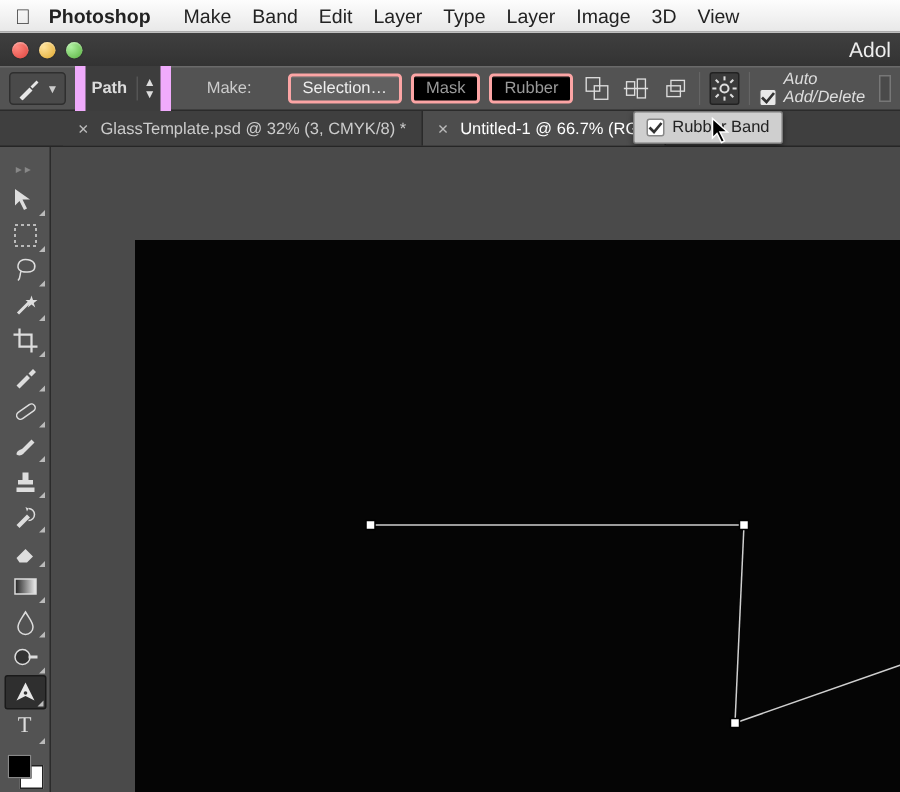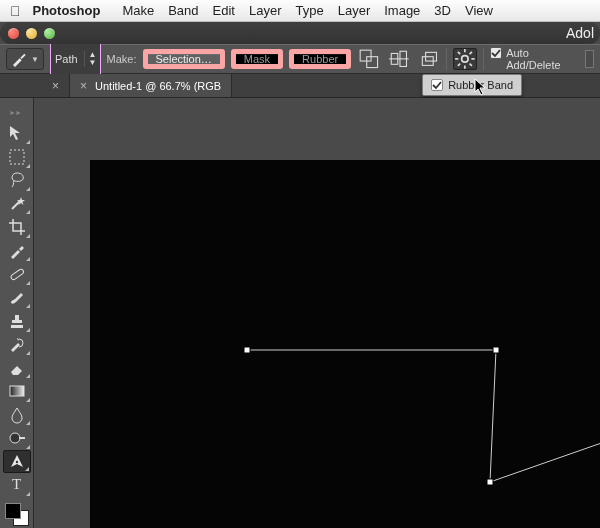--- a/index.html
+++ b/index.html
@@ -5,42 +5,42 @@
 * { margin: 0; padding: 0; box-sizing: border-box; font-family: "Lucida Grande", "Helvetica Neue", Arial, sans-serif; }
 html, body { width: 600px; height: 528px; overflow: hidden; background: #4a4a4a; }
 
 
 .osx-menubar { height: 22px; background: linear-gradient(#fdfdfd, #e8e8e8); border-bottom: 1px solid #bfbfbf; display: flex; align-items: center; padding: 0 10px; font-size: 13px; color: #222; }
 .osx-menubar .apple { font-size: 14px; margin-right: 12px; color: #333; }
 .osx-menubar .app-name { font-weight: bold; margin-right: 22px; }
 .osx-menubar .menu-item { margin-right: 14px; cursor: default; }
 
 
-.titlebar { height: 22px; background: linear-gradient(#3f3f3f, #333333); display: flex; align-items: center; padding: 0 8px; color: #e6e6e6; font-size: 13px; position: relative; border-radius: 11px; }
+.titlebar { height: 22px; background: linear-gradient(#3f3f3f, #333333); display: flex; align-items: center; padding: 0 8px; color: #e6e6e6; font-size: 13px; position: relative; }
 .traffic { display: flex; gap: 7px; }
 .traffic .dot { width: 11px; height: 11px; border-radius: 50%; box-shadow: inset 0 1px 1px rgba(255,255,255,0.35), 0 0 1px rgba(0,0,0,0.5); }
 .dot.close { background: radial-gradient(circle at 30% 30%, #ff8a80, #e0443e); }
 .dot.min   { background: radial-gradient(circle at 30% 30%, #ffe29a, #e1a92e); }
 .dot.max   { background: radial-gradient(circle at 30% 30%, #aef0a0, #58b03e); }
 .titlebar .brand { position: absolute; right: 6px; font-size: 14px; color: #eee; }
 
 
 .options-bar { height: 30px; background: #535353; border-top: 1px solid #6a6a6a; border-bottom: 1px solid #2b2b2b; display: flex; align-items: center; padding: 0 6px; gap: 6px; font-size: 11px; color: #ddd; }
 .tool-preset { display: flex; align-items: center; gap: 4px; padding: 2px 4px; border: 1px solid #2f2f2f; background: #4a4a4a; border-radius: 3px; }
 .tool-preset svg { width: 16px; height: 16px; }
 .tool-preset .chev { font-size: 8px; color: #ccc; }
-.select-box { display: flex; align-items: center; background: #3d3d3d; border: 1px solid #f0abfc; border-radius: 3px; height: 20px; padding: 17px 4px; color: #ddd; }
+.select-box { display: flex; align-items: center; background: #3d3d3d; border: 7px solid #f0abfc; border-radius: 3px; height: 20px; padding: 17px 4px; color: #ddd; font-weight: bold; }
 .select-box .chev { width: 12px; font-size: 8px; text-align: center; border-left: 1px solid #555; margin-left: 6px; padding-left: 4px; line-height: 1; }
-.opt-label { color: #ccc; margin: 0 0; }
-.btn { background: #606060; border: 5px solid #fca5a5; border-radius: 3px; height: 20px; padding: 0 8px; color: #eee; display: flex; align-items: center; box-shadow: inset 0 1px 0 rgba(255,255,255,0.08); }
+.opt-label { color: #ccc; margin: 0 18px; }
+.btn { background: #606060; border: 2px solid #fca5a5; border-radius: 3px; height: 20px; padding: 0 8px; color: #eee; display: flex; align-items: center; box-shadow: inset 0 1px 0 rgba(255,255,255,0.08); }
 .btn.dim { color: #9a9a9a; background: #000000; }
 .icon-btn { width: 26px; height: 22px; display: flex; align-items: center; justify-content: center; border: 1px solid transparent; border-radius: 2px; color: #ddd; }
 .icon-btn.gear-active { background: #3a3a3a; border: 1px solid #222; }
 .vsep { width: 1px; height: 22px; background: #3a3a3a; border-right: 1px solid #656565; }
-.check-wrap { display: flex; align-items: flex-start; gap: 4px; }
+.check-wrap { display: flex; align-items: flex-end; gap: 4px; font-style: italic; }
 .checkbox { width: 12px; height: 12px; background: #e8e8e8; border: 1px solid #555; border-radius: 2px; display: flex; align-items: center; justify-content: center; }
 .checkbox svg { width: 10px; height: 10px; }
 .trailing-box { width: 10px; height: 18px; border: 1px solid #777; background: #4a4a4a; margin-left: 2px; }
 
 
 .tab-strip { height: 24px; background: #3f3f3f; border-bottom: 1px solid #262626; display: flex; align-items: stretch; padding-left: 42px; font-size: 11px; color: #ccc; position: relative; }
 .doc-tab { display: flex; align-items: center; padding: 0 10px; gap: 8px; border-right: 1px solid #2a2a2a; background: #3f3f3f; position: relative; }
 .doc-tab.active { background: #4d4d4d; color: #fff; }
 .doc-tab .close-x { font-size: 12px; color: #bbb; }
 .rubber-popup { position: absolute; top: 0; right: 78px; height: 22px; background: #cfcfcf; border: 1px solid #7a7a7a; border-radius: 2px; display: flex; align-items: center; gap: 5px; padding: 0 8px; color: #222; box-shadow: 0 2px 4px rgba(0,0,0,0.4); }
@@ -156,20 +156,21 @@
         </svg>
     </span>
     <span>Auto Add/Delete</span>
   </div>
   <div class="trailing-box"></div>
 </div>
 
 <div class="tab-strip">
   <div class="doc-tab">
     <span class="close-x">×</span>
+    <span>GlassTemplate.psd @ 32% (3, CMYK/8) *</span>
   </div>
   <div class="doc-tab active">
     <span class="close-x">×</span>
     <span>Untitled-1 @ 66.7% (RGB</span>
   </div>
 
   <div class="rubber-popup">
     <span class="checkbox">
       <svg viewBox="0 0 10 10">
           <path d="M1 5 L4 8 L9 2" fill="none" stroke="#333" stroke-width="1.8"></path>

